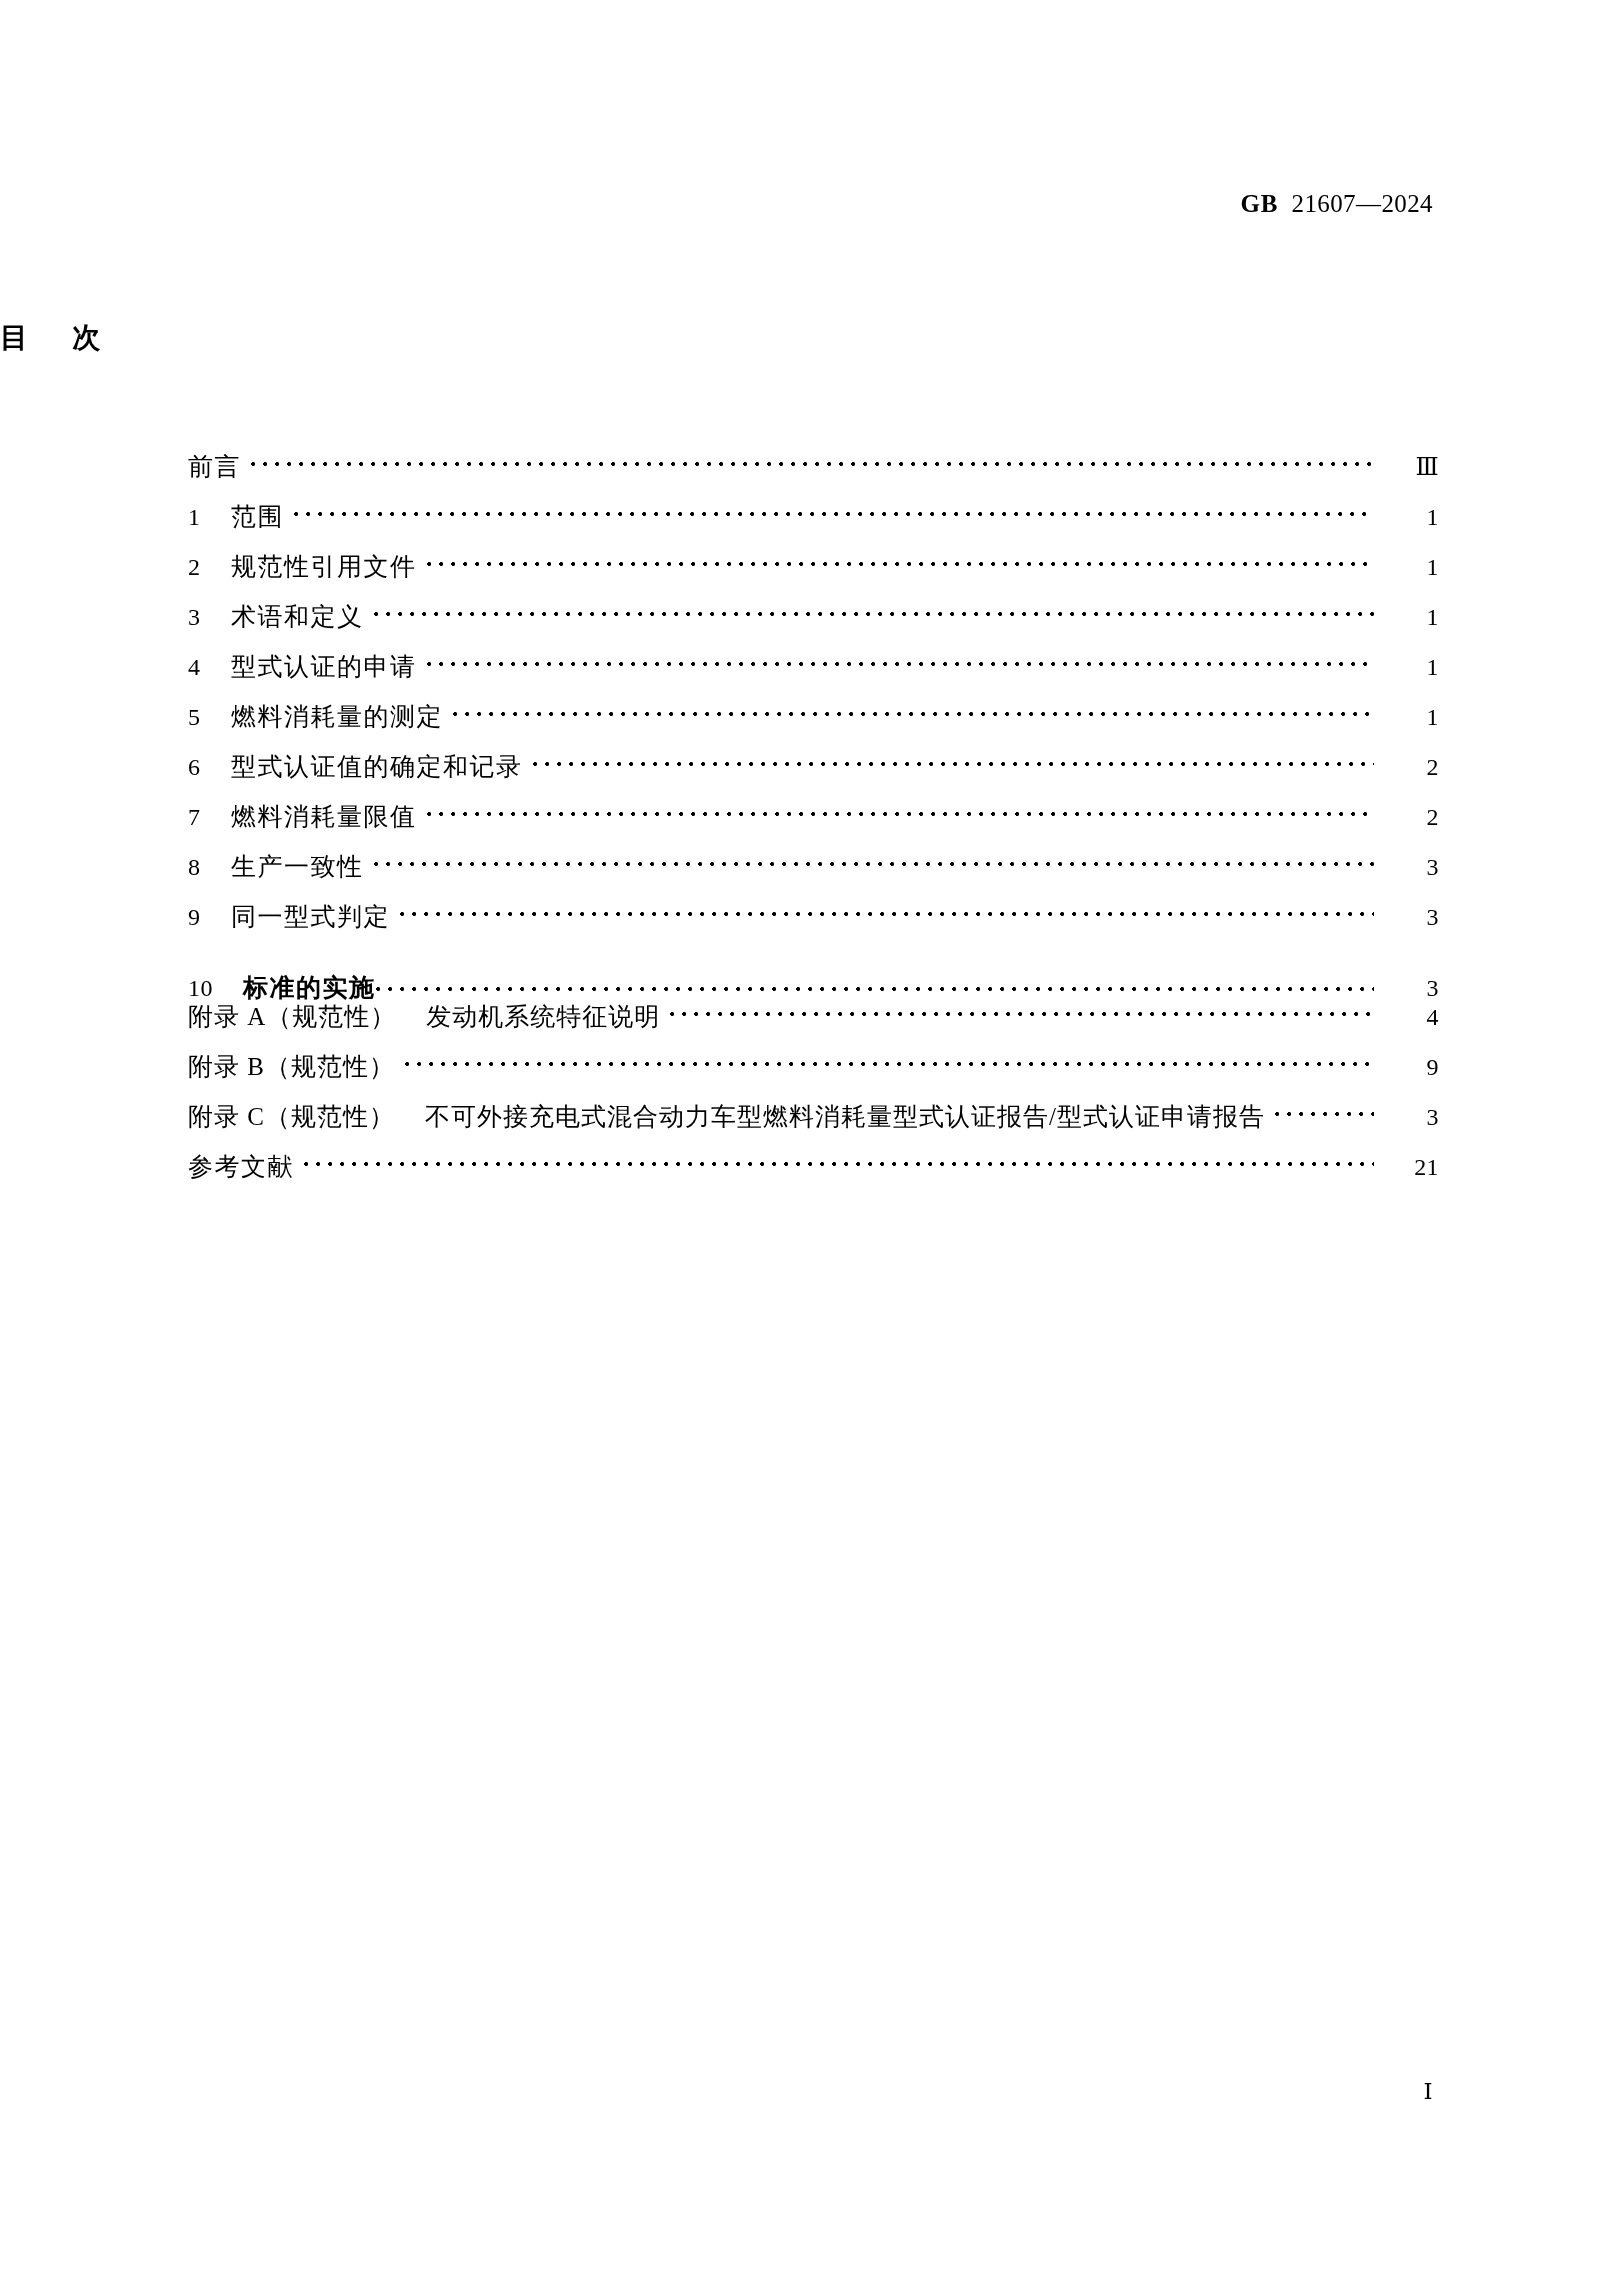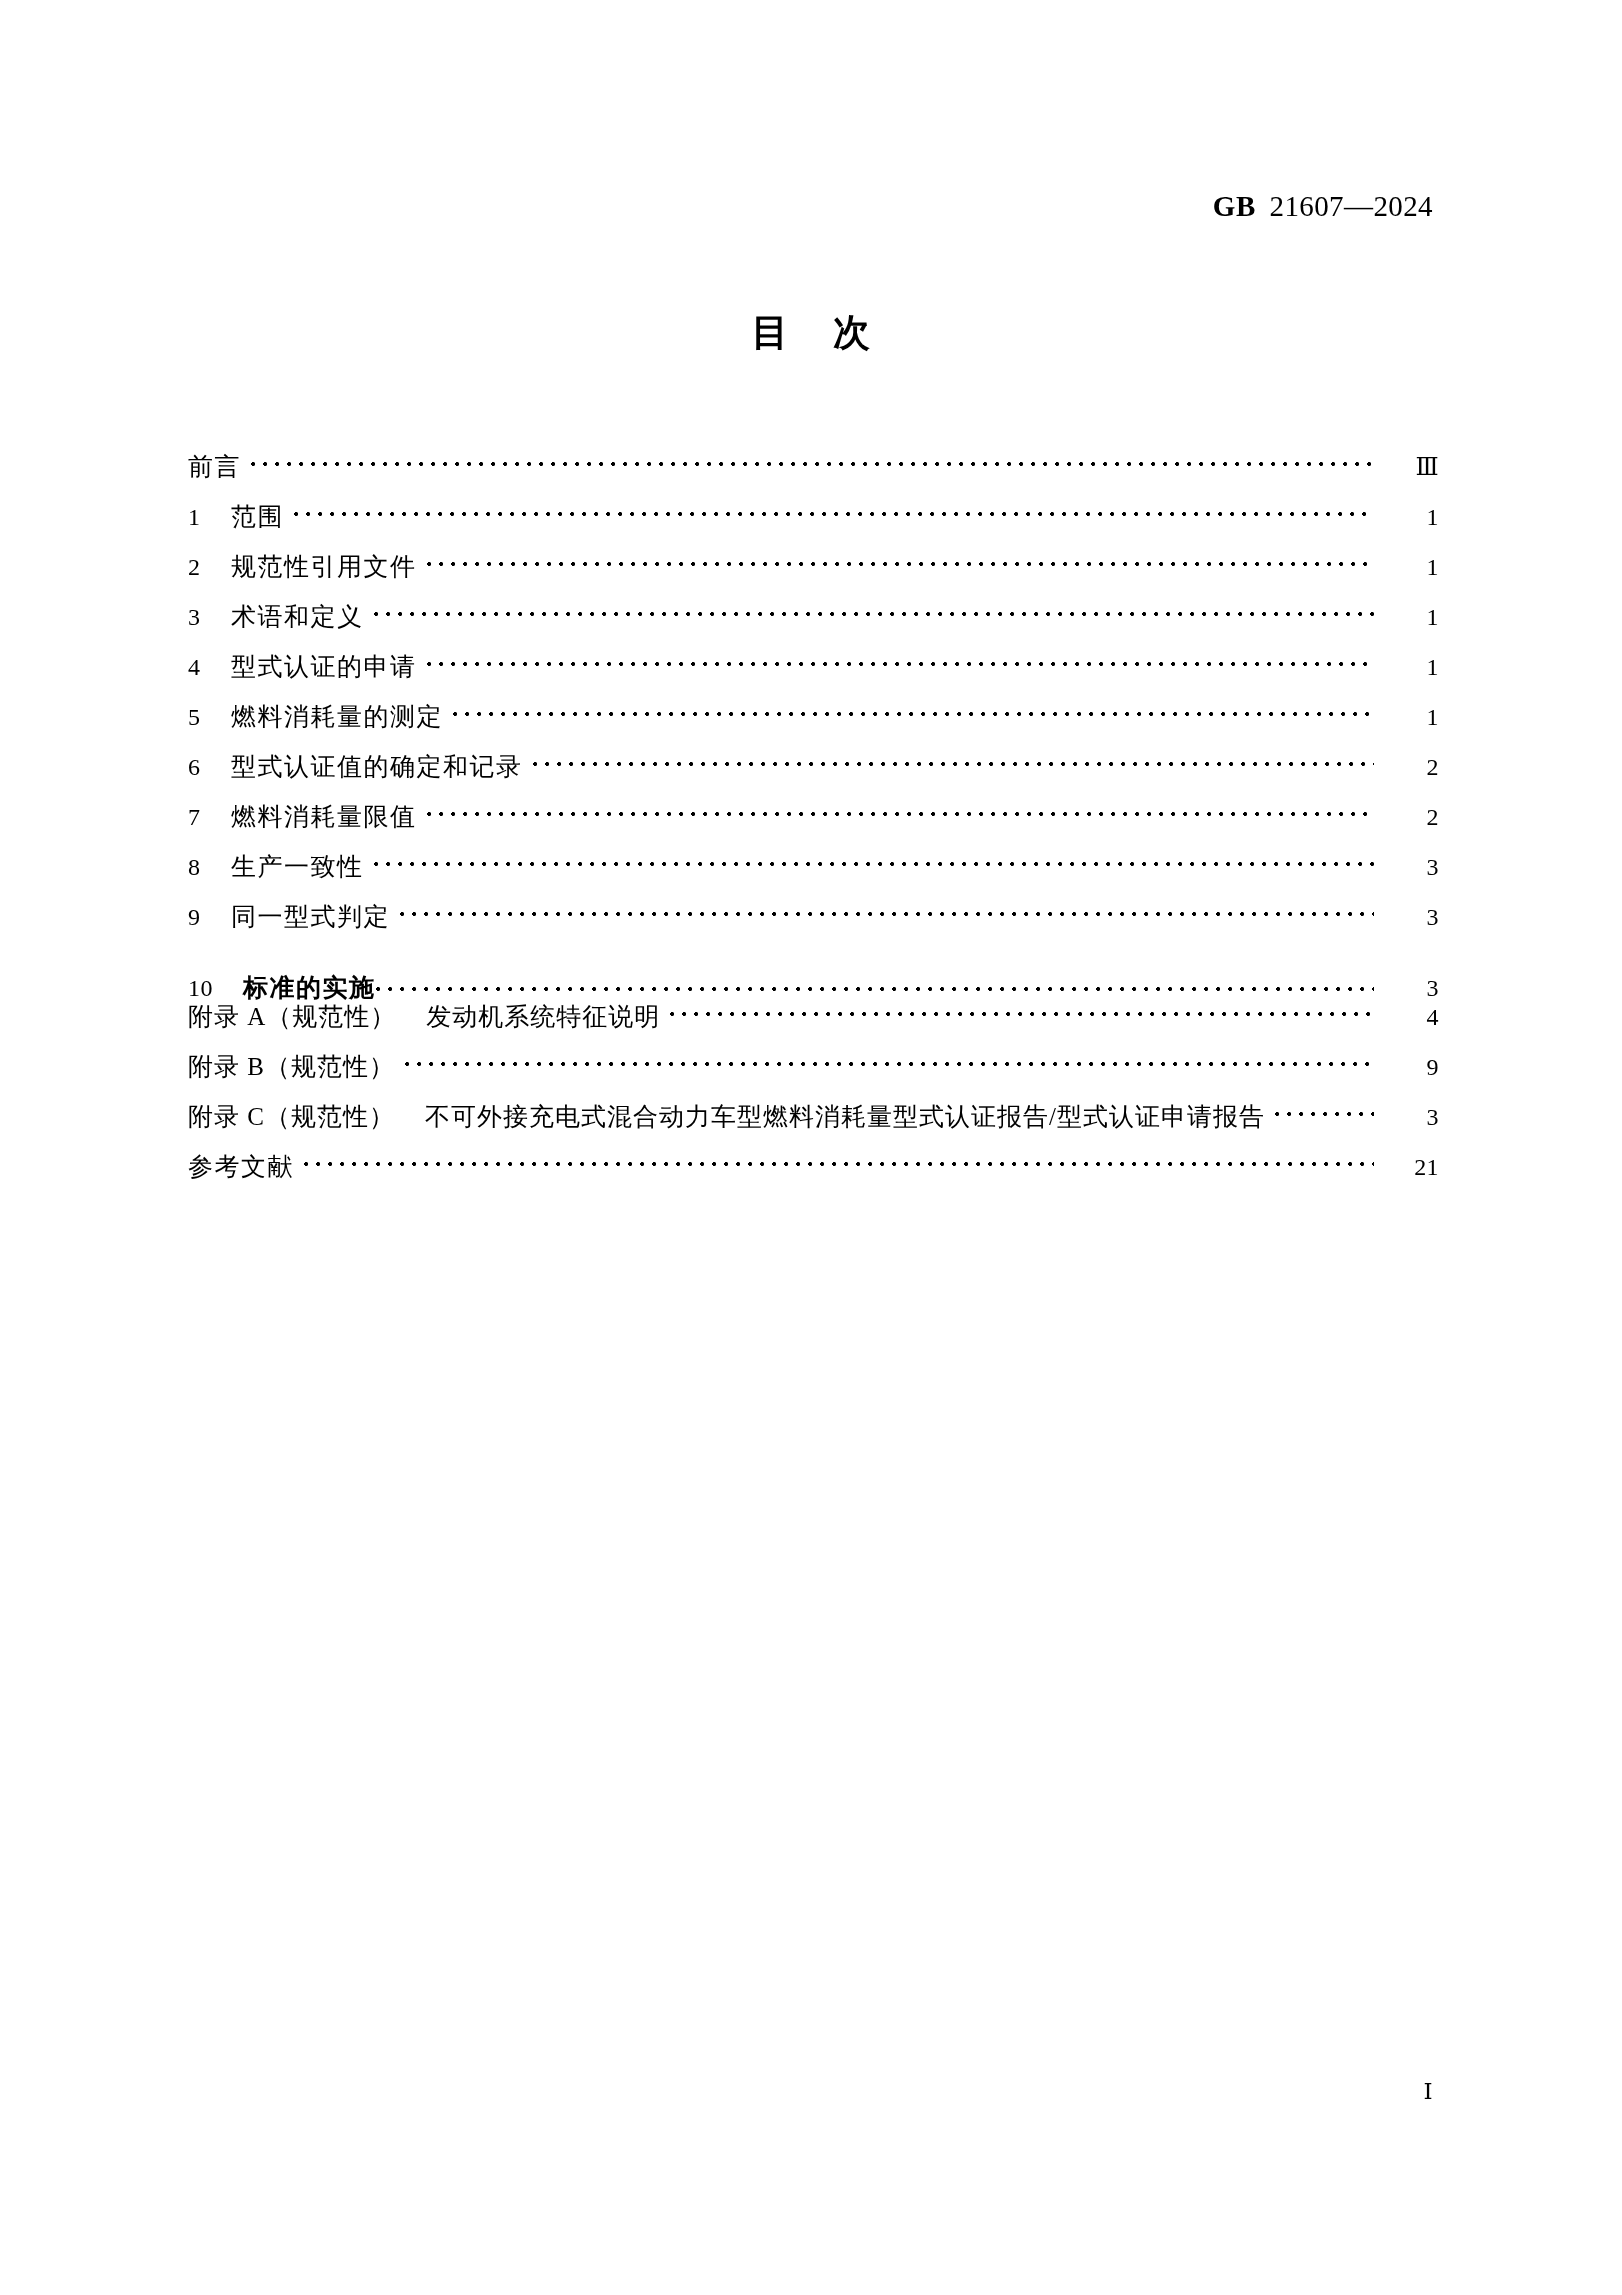--- a/index.html
+++ b/index.html
@@ -18,45 +18,45 @@
     background: #ffffff;
     overflow: hidden;
     box-sizing: border-box;
   }
 
   
   .page-header {
     position: absolute;
     top: 190px;
     right: 190px;
-    font-size: 29px;
+    font-size: 25px;
     letter-spacing: 0.4px;
     white-space: nowrap;
     display: flex;
     align-items: baseline;
   }
   .page-header .gb-mark {
     font-weight: 700;
     font-family: "Liberation Serif", "DejaVu Serif", serif;
     margin-right: 13.3px;
     letter-spacing: 0.8px;
   }
   .page-header .gb-number {
     font-weight: 400;
     letter-spacing: 0.4px;
   }
 
   
   .doc-title {
     position: absolute;
-    top: 308px;
+    top: 319px;
     left: 0;
     width: 100%;
-    text-align: center;
-    font-size: 37px;
+    text-align: left;
+    font-size: 28px;
     font-weight: 700;
     letter-spacing: 0.04em;
   }
   .doc-title .t-gap {
     display: inline-block;
     width: 43px;
   }
 
   
   .toc {

